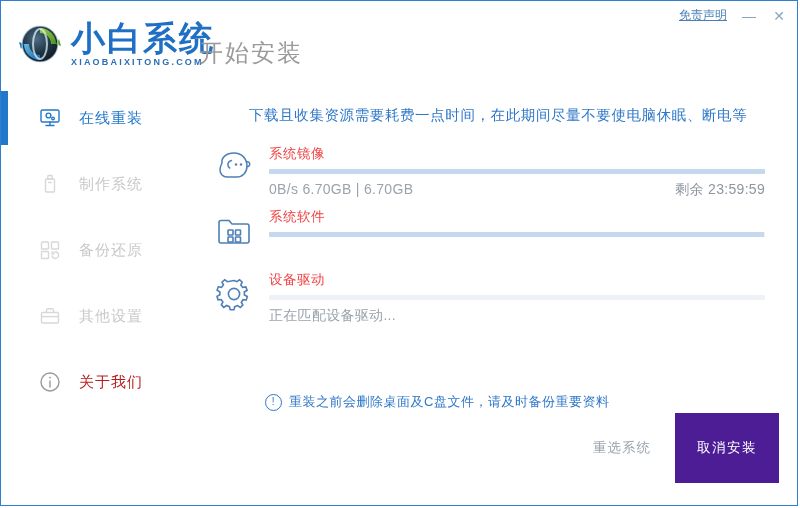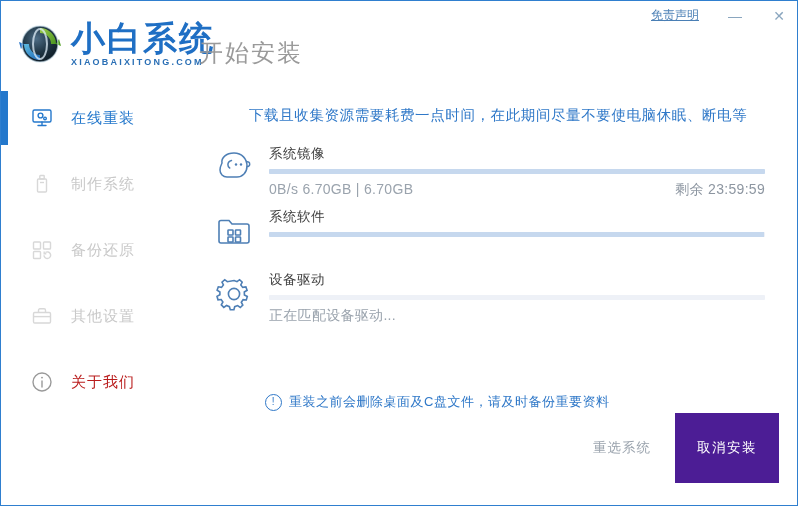--- a/index.html
+++ b/index.html
@@ -72,21 +72,21 @@
     letter-spacing: 2px;
   }
 
   
   .win-controls {
     position: absolute;
     right: 10px;
     top: 6px;
     display: flex;
     align-items: center;
-    gap: 28px;
+    gap: 14px;
   }
   .disclaimer {
     font-size: 12px;
     color: #4a7fb5;
     text-decoration: underline;
     cursor: pointer;
   }
   .winbtn {
     color: #8aa6bf;
     font-size: 14px;
@@ -106,21 +106,21 @@
     top: 84px;
     width: 196px;
     bottom: 0;
     background: #ffffff;
   }
   .side-item {
     position: relative;
     height: 66px;
     display: flex;
     align-items: center;
-    padding-left: 28px;
+    padding-left: 36px;
     box-sizing: border-box;
     cursor: pointer;
   }
   .side-item .mark {
     position: absolute;
     left: 0;
     top: 6px;
     bottom: 6px;
     width: 7px;
     background: transparent;
@@ -176,21 +176,21 @@
   }
   .task-ico {
     position: absolute;
     left: 8px;
     top: 2px;
     width: 42px;
     height: 42px;
   }
   .task-name {
     font-size: 13.5px;
-    color: #404040;
+    color: #ef4444;
     letter-spacing: 0.5px;
     margin-bottom: 6px;
   }
   .bar {
     position: relative;
     height: 5px;
     background: #eef1f7;
     border-radius: 1px;
     overflow: hidden;
   }

